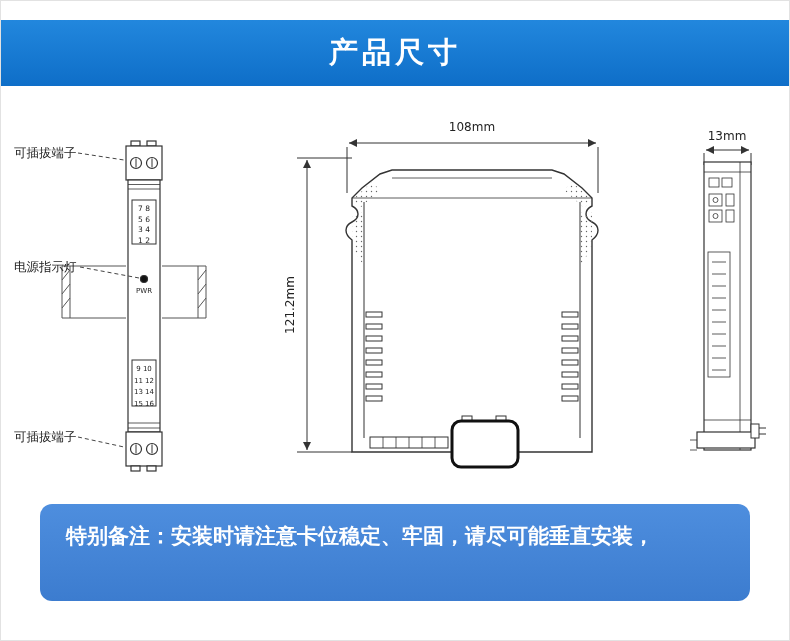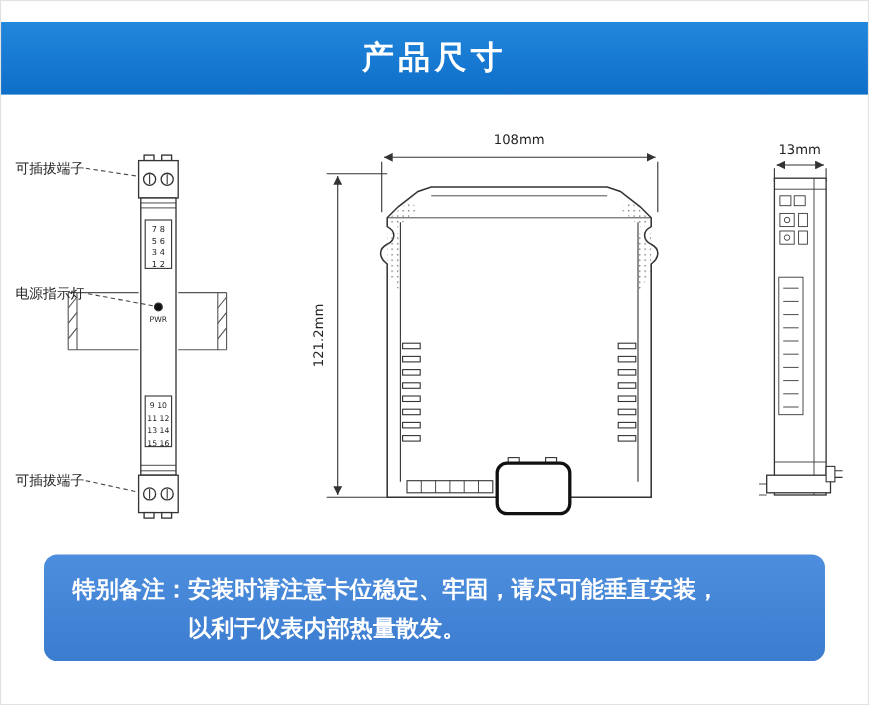--- a/index.html
+++ b/index.html
@@ -20,21 +20,21 @@
   .cn-label { font-size:12.5px; }
   .dim-label { font-size:12px; }
   .tnum { font-size:7.5px; }
   .note {
     position:absolute; left:40px; top:504px; width:710px; height:97px;
     background:linear-gradient(180deg,#4e8ede 0%,#3c7ccf 100%);
     border-radius:12px; color:#fff; font-weight:bold; font-size:21px;
     line-height:35px; display:flex; padding:15px 10px 0 26px; z-index:5;
   }
   .note .prefix { white-space:nowrap;font-family:Liberation Serif, serif; }
-  .note .body-lines { white-space:nowrap; }
+  .note .body-lines { white-space:nowrap;text-align:right; }
 </style>
 </head>
 <body>
 
 <div class="frame"></div>
 
 <div class="header">
   <h1>产品尺寸</h1>
 </div>
 
@@ -208,15 +208,14 @@
       <line x1="690" y1="440" x2="697" y2="440" stroke-width="0.8"></line>
       <line x1="690" y1="450" x2="697" y2="450" stroke-width="0.8"></line>
     </g>
   </g>
 </svg>
 
 <div class="note">
   <span class="prefix">特别备注：</span>
   <span class="body-lines">
     <span>安装时请注意卡位稳定、牢固，请尽可能垂直安装，</span><br>
-    <span>以利于仪表内部热量散发。</span>
   </span>
 </div>
 
 </body></html>

